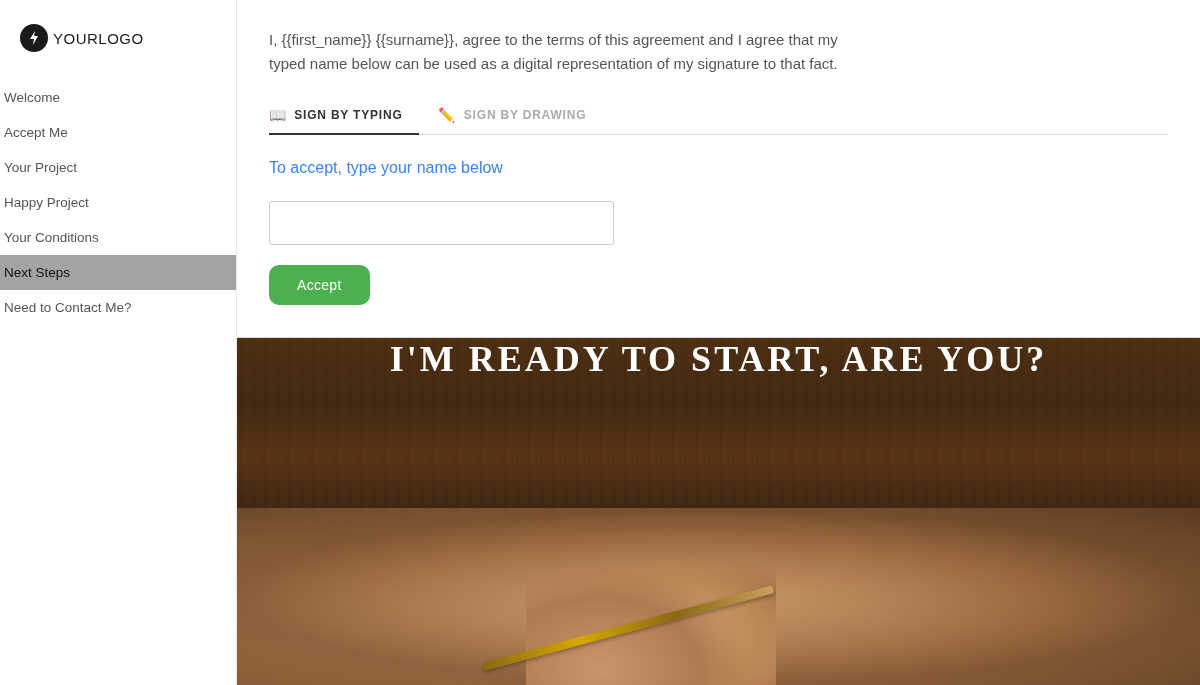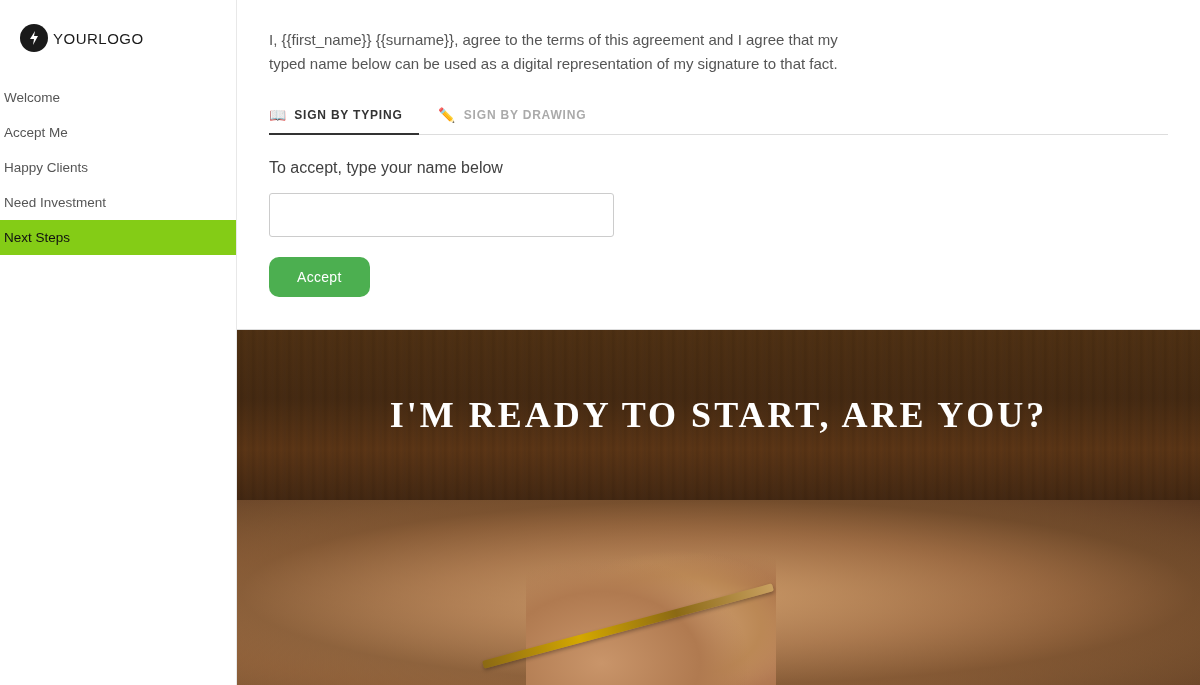--- a/index.html
+++ b/index.html
@@ -36,21 +36,21 @@
     .logo-text span { font-weight: 300; }
 
     .nav-item {
       padding: 10px 4px;
       font-size: 13.5px;
       color: #555;
       cursor: pointer;
       transition: background 0.15s;
     }
     .nav-item.active {
-      background: #84cc16;
+      background: #a3a3a3;
       color: #111;
       font-weight: 500;
     }
 
     
     #main {
       flex: 1;
       display: flex;
       flex-direction: column;
       overflow-y: auto;
@@ -98,22 +98,22 @@
     .sign-tab.active {
       color: #333;
       border-bottom: 2px solid #333;
     }
     .tab-icon { font-size: 14px; }
 
     
     .accept-label {
       font-size: 16px;
       font-weight: 400;
-      color: #404040;
-      margin-bottom: 16px;
+      color: #3b82f6;
+      margin-bottom: 24px;
     }
     .name-input {
       width: 345px;
       height: 44px;
       border: 1px solid #ccc;
       border-radius: 3px;
       padding: 0 12px;
       font-size: 14px;
       outline: none;
       margin-bottom: 20px;
@@ -136,21 +136,20 @@
     #banner-section {
       flex: 1;
       min-height: 330px;
       display: flex;
       flex-direction: column;
     }
     #dark-banner {
       background: rgba(62, 40, 25, 0.85);
       padding: 0;
       display: flex;
-      align-items: center;
       justify-content: center;
       height: 170px;
       position: relative;
       overflow: hidden;
     }
     .wood-bg {
       position: absolute;
       inset: 0;
       background:
         repeating-linear-gradient(
@@ -235,23 +234,25 @@
       </svg>
     </div>
     <div class="logo-text">
       <span>YOUR</span><span style="font-weight:300">LOGO</span>
     </div>
   </div>
 
   <nav>
     <div class="nav-item">Welcome</div>
     <div class="nav-item">Accept Me</div>
-    <div class="nav-item">Happy Clients</div>
-    <div class="nav-item">Need Investment</div>
+    <div class="nav-item">Your Project</div>
+    <div class="nav-item">Happy Project</div>
+    <div class="nav-item">Your Conditions</div>
     <div class="nav-item active">Next Steps</div>
+    <div class="nav-item">Need to Contact Me?</div>
   </nav>
 </aside>
 
 <main id="main">
 
   <div id="terms-card">
     <p class="agreement-text">I, {{first_name}} {{surname}}, agree to the terms of this agreement and I agree that my typed name below can be used as a digital representation of my signature to that fact.</p>
 
     <div class="sign-tabs">
       <div class="sign-tab active">

